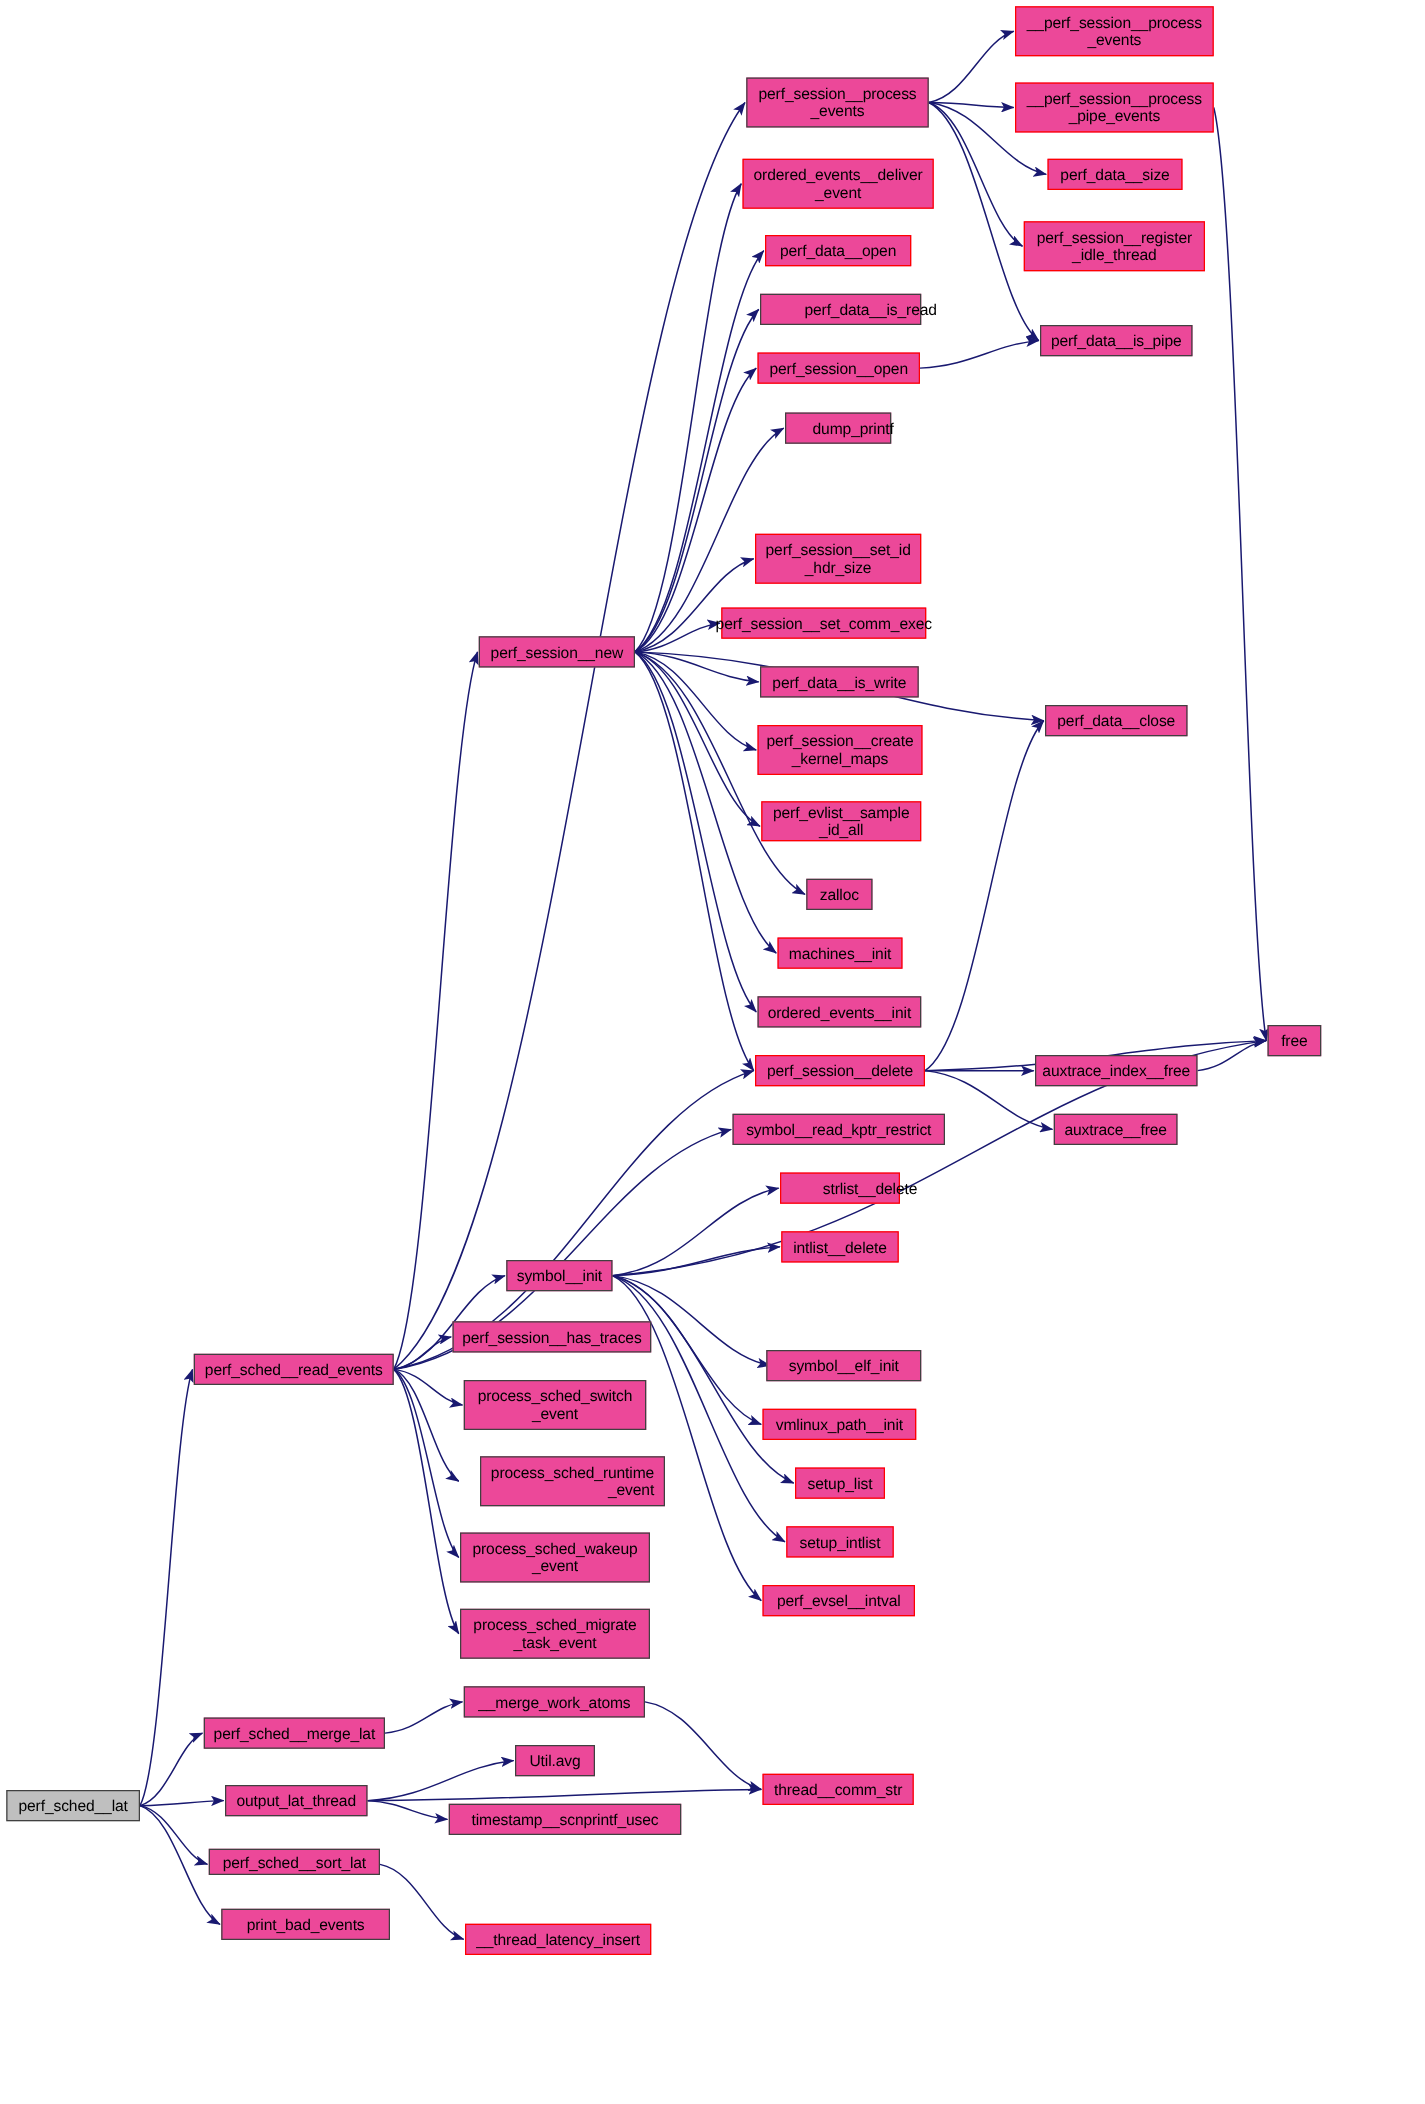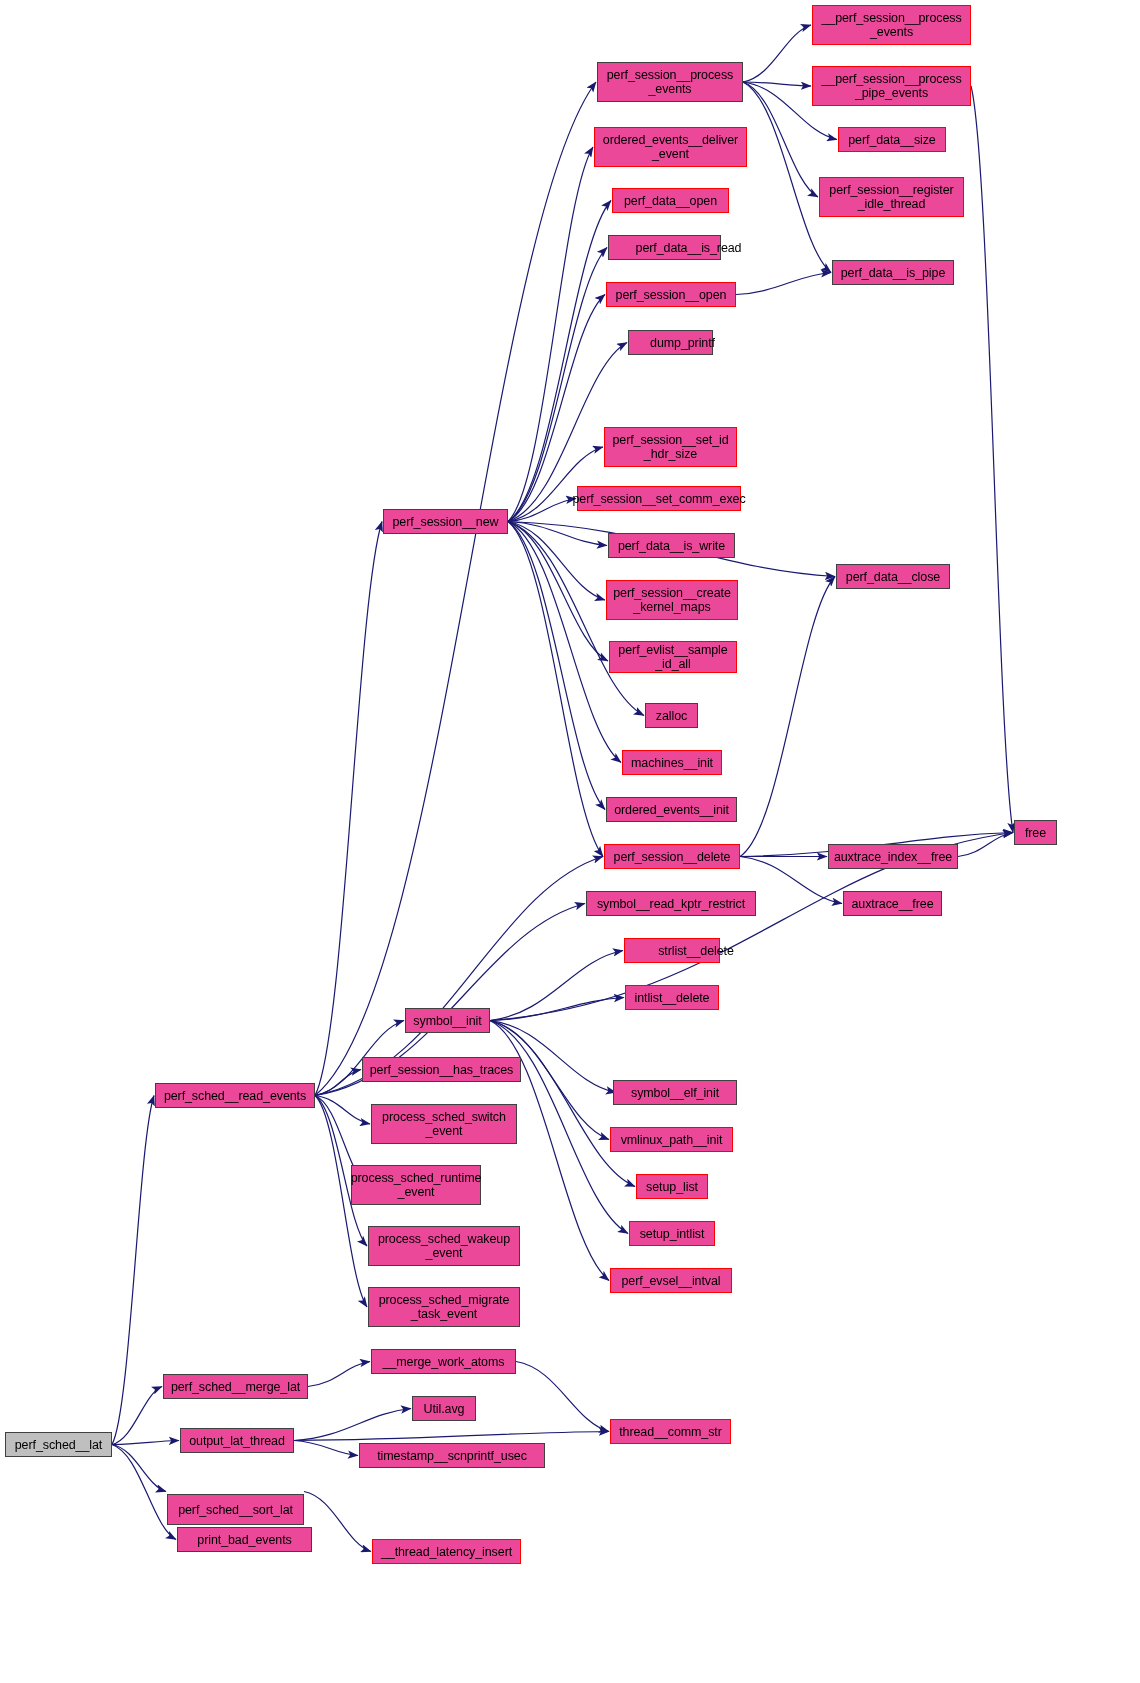--- a/index.html
+++ b/index.html
@@ -89,21 +89,21 @@
       <div class="node red" style="left: 812px; top: 5px; width: 159px; height: 40px;">__perf_session__process
 _events</div>
       <div class="node red" style="left: 812px; top: 66px; width: 159px; height: 40px;">__perf_session__process
 _pipe_events</div>
       <div class="node red" style="left: 838px; top: 127px; width: 108px; height: 25px;">perf_data__size</div>
       <div class="node red" style="left: 819px; top: 177px; width: 145px; height: 40px;">perf_session__register
 _idle_thread</div>
       <div class="node red" style="left: 594px; top: 127px; width: 153px; height: 40px;">ordered_events__deliver
 _event</div>
       <div class="node red" style="left: 612px; top: 188px; width: 117px; height: 25px;">perf_data__open</div>
-      <div class="node" style="left: 608px; top: 235px; width: 113px; height: 25px; padding-left: 48px;">perf_data__is_read</div>
+      <div class="node" style="left: 608px; top: 235px; width: 129px; height: 25px; padding-left: 48px;">perf_data__is_read</div>
       <div class="node red" style="left: 606px; top: 282px; width: 130px; height: 25px;">perf_session__open</div>
       <div class="node" style="left: 832px; top: 260px; width: 122px; height: 25px;">perf_data__is_pipe</div>
       <div class="node" style="left: 628px; top: 330px; width: 85px; height: 25px; padding-left: 24px;">dump_printf</div>
       <div class="node red" style="left: 604px; top: 427px; width: 133px; height: 40px;">perf_session__set_id
 _hdr_size</div>
       <div class="node red" style="left: 577px; top: 486px; width: 164px; height: 25px;">perf_session__set_comm_exec</div>
       <div class="node" style="left: 608px; top: 533px; width: 127px; height: 25px;">perf_data__is_write</div>
       <div class="node red" style="left: 606px; top: 580px; width: 132px; height: 40px;">perf_session__create
 _kernel_maps</div>
       <div class="node red" style="left: 609px; top: 641px; width: 128px; height: 32px;">perf_evlist__sample
@@ -123,30 +123,30 @@
       <div class="node" style="left: 405px; top: 1008px; width: 85px; height: 25px;">symbol__init</div>
       <div class="node" style="left: 613px; top: 1080px; width: 124px; height: 25px;">symbol__elf_init</div>
       <div class="node red" style="left: 610px; top: 1127px; width: 123px; height: 25px;">vmlinux_path__init</div>
       <div class="node red" style="left: 636px; top: 1174px; width: 72px; height: 25px;">setup_list</div>
       <div class="node red" style="left: 629px; top: 1221px; width: 86px; height: 25px;">setup_intlist</div>
       <div class="node red" style="left: 610px; top: 1268px; width: 122px; height: 25px;">perf_evsel__intval</div>
       <div class="node" style="left: 155px; top: 1083px; width: 160px; height: 25px;">perf_sched__read_events</div>
       <div class="node" style="left: 362px; top: 1057px; width: 159px; height: 25px;">perf_session__has_traces</div>
       <div class="node" style="left: 371px; top: 1104px; width: 146px; height: 40px;">process_sched_switch
 _event</div>
-      <div class="node" style="left: 351px; top: 1165px; width: 130px; height: 40px;">process_sched_runtime
+      <div class="node" style="left: 384px; top: 1165px; width: 148px; height: 40px; text-align: right;">process_sched_runtime
 _event</div>
       <div class="node" style="left: 368px; top: 1226px; width: 152px; height: 40px;">process_sched_wakeup
 _event</div>
       <div class="node" style="left: 368px; top: 1287px; width: 152px; height: 40px;">process_sched_migrate
 _task_event</div>
       <div class="node" style="left: 371px; top: 1349px; width: 145px; height: 25px;">__merge_work_atoms</div>
       <div class="node" style="left: 412px; top: 1396px; width: 64px; height: 25px;">Util.avg</div>
       <div class="node" style="left: 359px; top: 1443px; width: 186px; height: 25px;">timestamp__scnprintf_usec</div>
       <div class="node red" style="left: 610px; top: 1419px; width: 121px; height: 25px;">thread__comm_str</div>
       <div class="node" style="left: 163px; top: 1374px; width: 145px; height: 25px;">perf_sched__merge_lat</div>
       <div class="node" style="left: 180px; top: 1428px; width: 114px; height: 25px;">output_lat_thread</div>
-      <div class="node" style="left: 167px; top: 1479px; width: 137px; height: 31px; margin-top: 15px;">perf_sched__sort_lat</div>
+      <div class="node" style="left: 167px; top: 1479px; width: 137px; height: 21px;">perf_sched__sort_lat</div>
       <div class="node" style="left: 177px; top: 1527px; width: 135px; height: 25px;">print_bad_events</div>
       <div class="node red" style="left: 372px; top: 1539px; width: 149px; height: 25px;">__thread_latency_insert</div>
       <div class="node cur" style="left: 5px; top: 1432px; width: 107px; height: 25px;">perf_sched__lat</div>
     </div>
 </div>
 
 </body></html>

